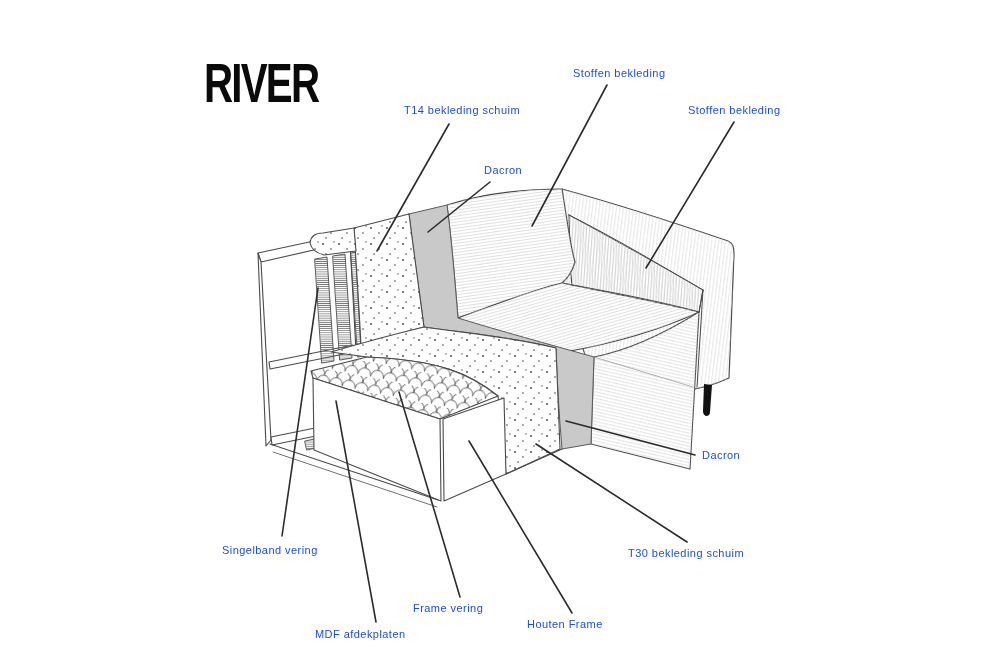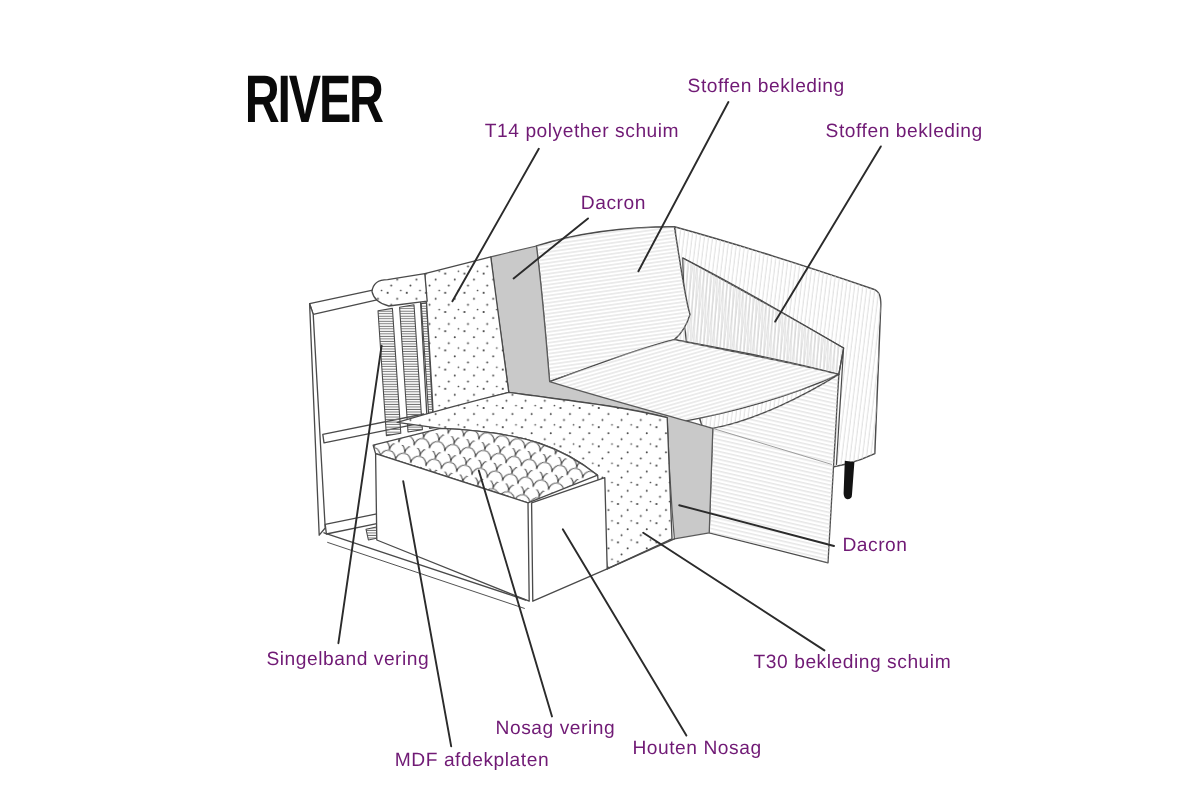--- a/index.html
+++ b/index.html
@@ -1,18 +1,18 @@
 <!DOCTYPE html>
 <html><head>
 <meta charset="utf-8">
 <style>
   html,body{margin:0;padding:0;background:#ffffff;}
   #stage{position:relative;width:1000px;height:666px;background:#ffffff;overflow:hidden;
          font-family:"Liberation Sans",sans-serif;}
-  .lbl{position:absolute;font-size:16px;letter-spacing:.45px;color:#701a75;white-space:nowrap;line-height:14px;}
+  .lbl{position:absolute;font-size:11px;letter-spacing:.45px;color:#1d4ed8;white-space:nowrap;line-height:14px;}
   #logo{position:absolute;left:204px;top:60px;color:#0a0a0a;font-weight:800;font-size:56px;
         line-height:46px;letter-spacing:-2.5px;transform:scaleX(.72);transform-origin:left center;}
   svg{position:absolute;left:0;top:0;}
 </style>
 </head>
 <body>
 
 <div id="stage">
 
   <svg width="1000" height="666" viewBox="0 0 1000 666">
@@ -128,23 +128,23 @@
         <path d="M282,536 L318,288"></path>
         <path d="M376,622 L336,401"></path>
         <path d="M460,597 L399,392"></path>
         <path d="M572,613 L469,441"></path>
       </g>
     </g>
   </svg>
 
   <div id="logo">RIVER</div>
 
-  <div class="lbl" style="left:404px;top:103px">T14 polyether schuim</div>
+  <div class="lbl" style="left:404px;top:103px">T14 bekleding schuim</div>
   <div class="lbl" style="left:573px;top:66px">Stoffen bekleding</div>
   <div class="lbl" style="left:688px;top:103px">Stoffen bekleding</div>
   <div class="lbl" style="left:484px;top:163px">Dacron</div>
   <div class="lbl" style="left:702px;top:448px">Dacron</div>
   <div class="lbl" style="left:628px;top:546px">T30 bekleding schuim</div>
   <div class="lbl" style="left:222px;top:543px">Singelband vering</div>
-  <div class="lbl" style="left:413px;top:601px">Nosag vering</div>
-  <div class="lbl" style="left:329px;top:627px">MDF afdekplaten</div>
-  <div class="lbl" style="left:527px;top:617px">Houten Nosag</div>
+  <div class="lbl" style="left:413px;top:601px">Frame vering</div>
+  <div class="lbl" style="left:315px;top:627px">MDF afdekplaten</div>
+  <div class="lbl" style="left:527px;top:617px">Houten Frame</div>
 </div>
 
 </body></html>

